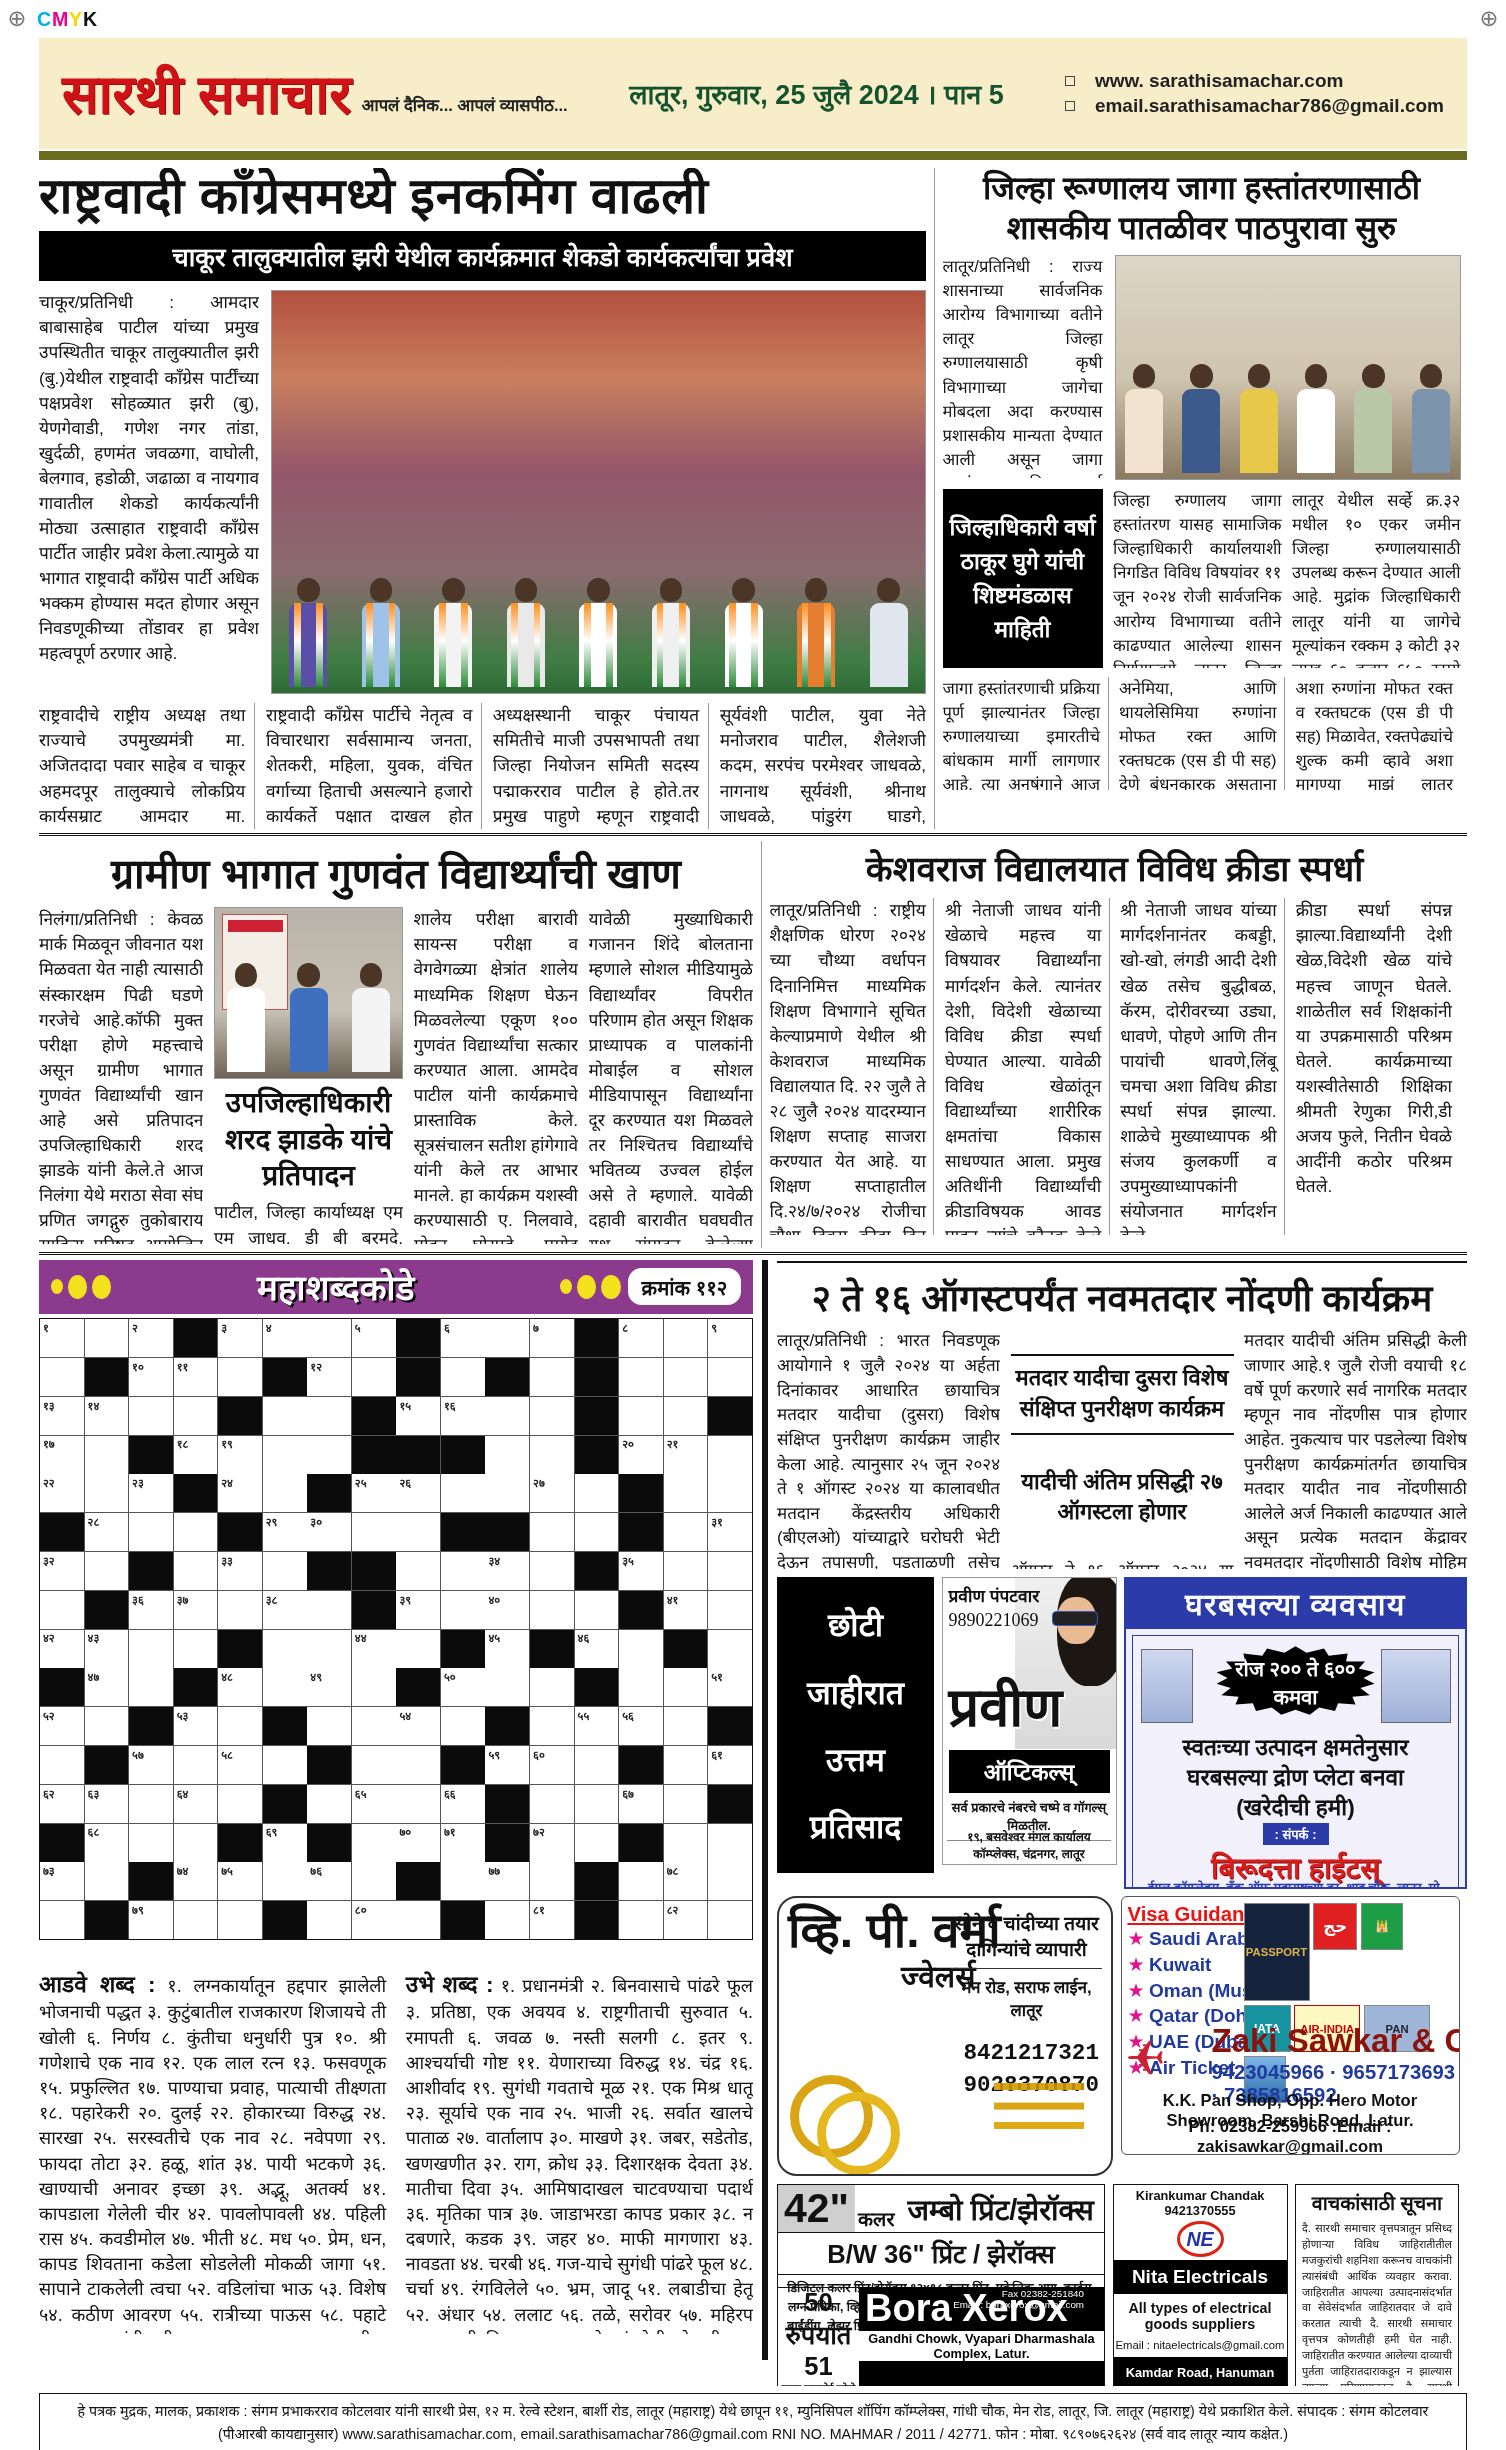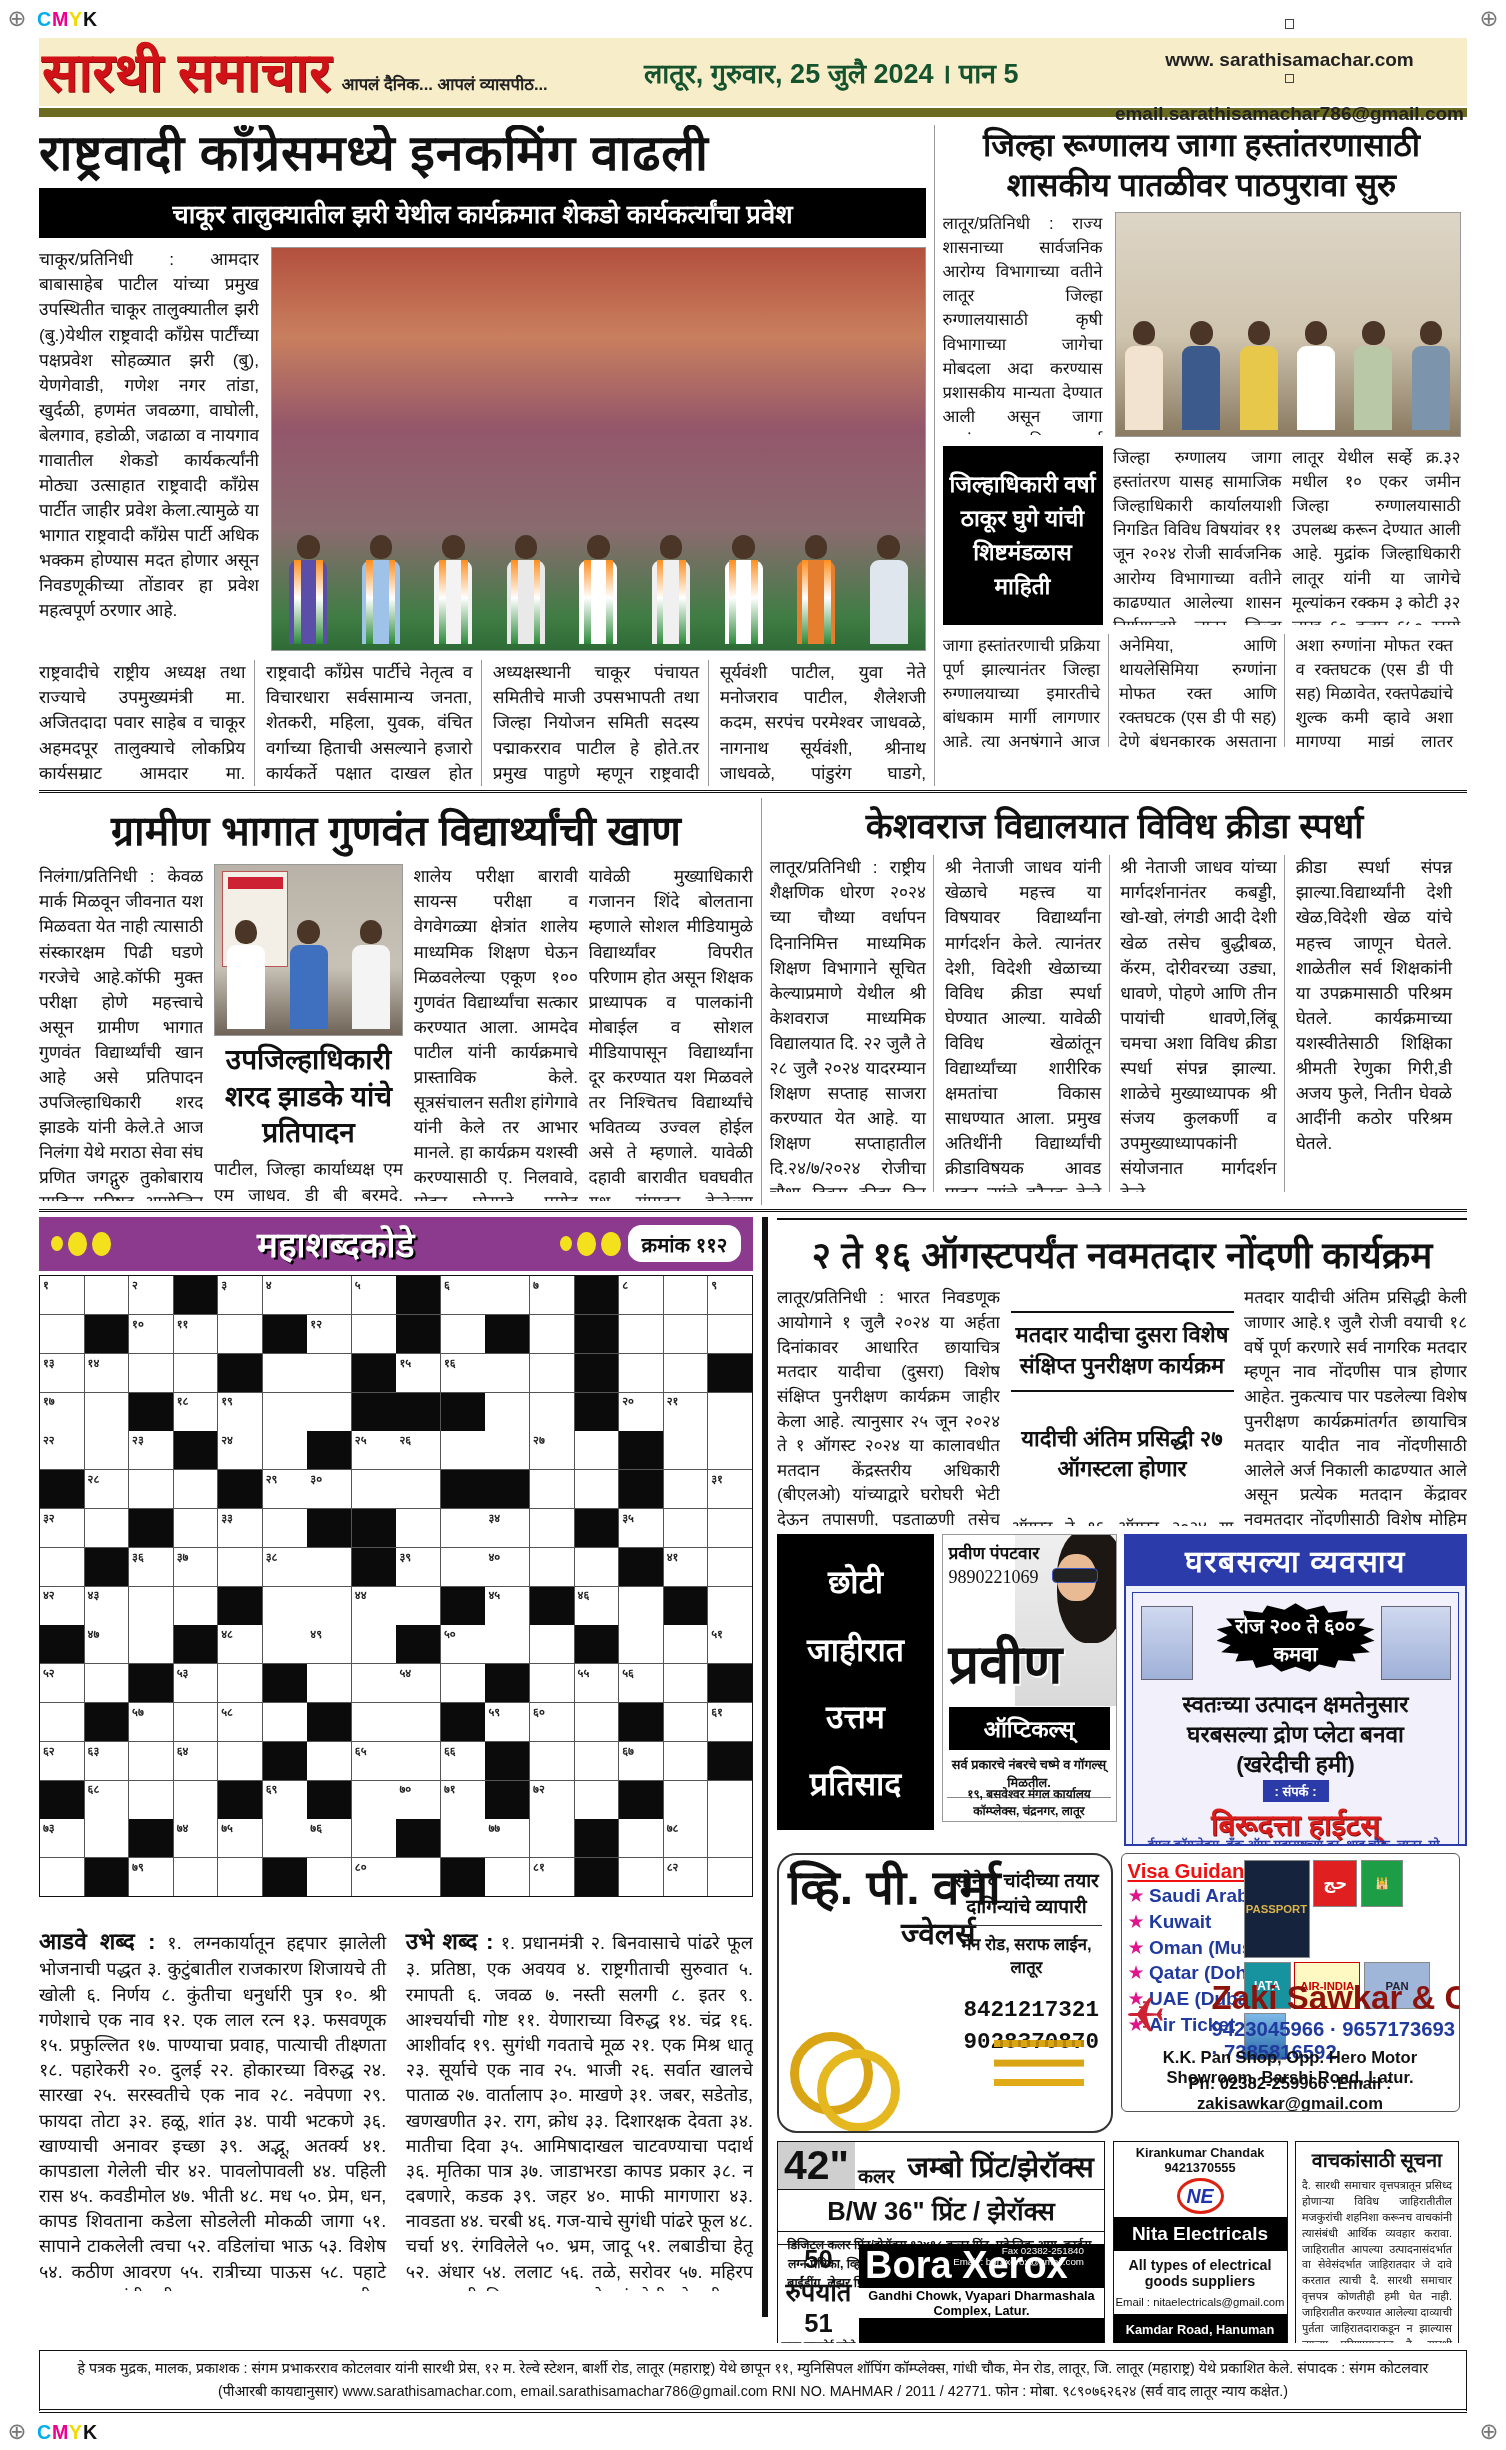--- a/index.html
+++ b/index.html
@@ -7,27 +7,27 @@
   .sheet{width:1506px;min-height:2450px;position:relative;background:#fff;overflow:hidden;}
   .page{width:1428px;margin:0 39px;}
   
   .reg-row{height:32px;display:flex;align-items:center;padding:3px 7.5px;}
   .reg-row .regmark{color:#777;font-size:22.6px;line-height:1;}
   .reg-row .cmyk{font-weight:bold;font-size:19.6px;margin-left:10.5px;letter-spacing:0.8px;}
   .reg-row .cmyk i{font-style:normal;}
   .cmyk .c{color:#00aeef}.cmyk .m{color:#ec008c}.cmyk .y{color:#f2d900}.cmyk .k{color:#111}
   .reg-row .spacer{flex:1}
   
-  .masthead{background:#f7edc9;height:68px;display:flex;align-items:center;padding:0 3px;box-sizing:border-box;}
+  .masthead{background:#f7edc9;height:111px;display:flex;align-items:center;padding:0 23px;box-sizing:border-box;}
   .logo-wrap{display:flex;align-items:flex-end;gap:10.5px;}
   .logo{color:#d01217;font-size:54px;font-weight:bold;line-height:1;text-shadow:0.8px 0.8px 0 #8c0d10;white-space:nowrap;}
   .tagline{font-size:16.6px;font-weight:bold;color:#222;padding-bottom:4.5px;white-space:nowrap;}
   .dateline{flex:1;text-align:center;font-size:27px;font-weight:bold;color:#14532d;white-space:nowrap;}
   .contacts{font-size:19px;font-weight:bold;color:#222;}
-  .contact-line{display:flex;align-items:center;gap:20px;margin:3px 0;flex-direction:column;}
+  .contact-line{display:flex;align-items:center;gap:20px;margin:3px 0;}
   .contact-line .sq{width:7.5px;height:7.5px;border:1.5px solid #444;display:inline-block;}
   .olive-rule{height:9.8px;background:#6b6b20;margin-top:1.5px;}
   
   .article .col{font-size:17.3px;line-height:1.45;text-align:justify;white-space:pre-line;overflow:hidden;}
   .vdiv{width:1.5px;background:#9a9a9a;align-self:stretch;margin:0 7.5px;}
   .hdiv{border-top:3px double #111;margin:4.5px 0;}
   section{overflow:hidden;}
   
   .sec1{display:flex;margin-top:7.5px;height:661px;}
   .sec1-left{width:887px;}

